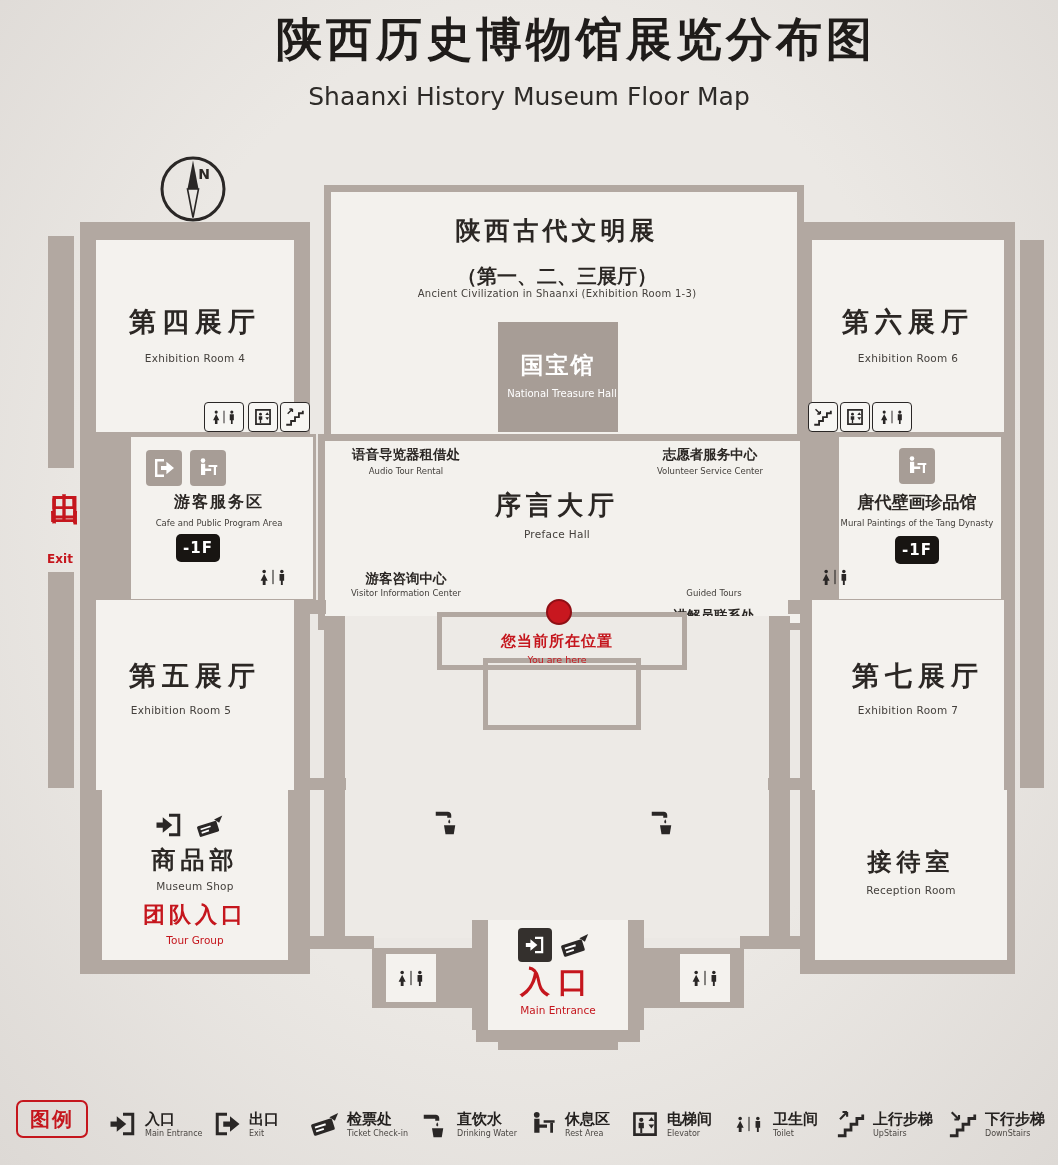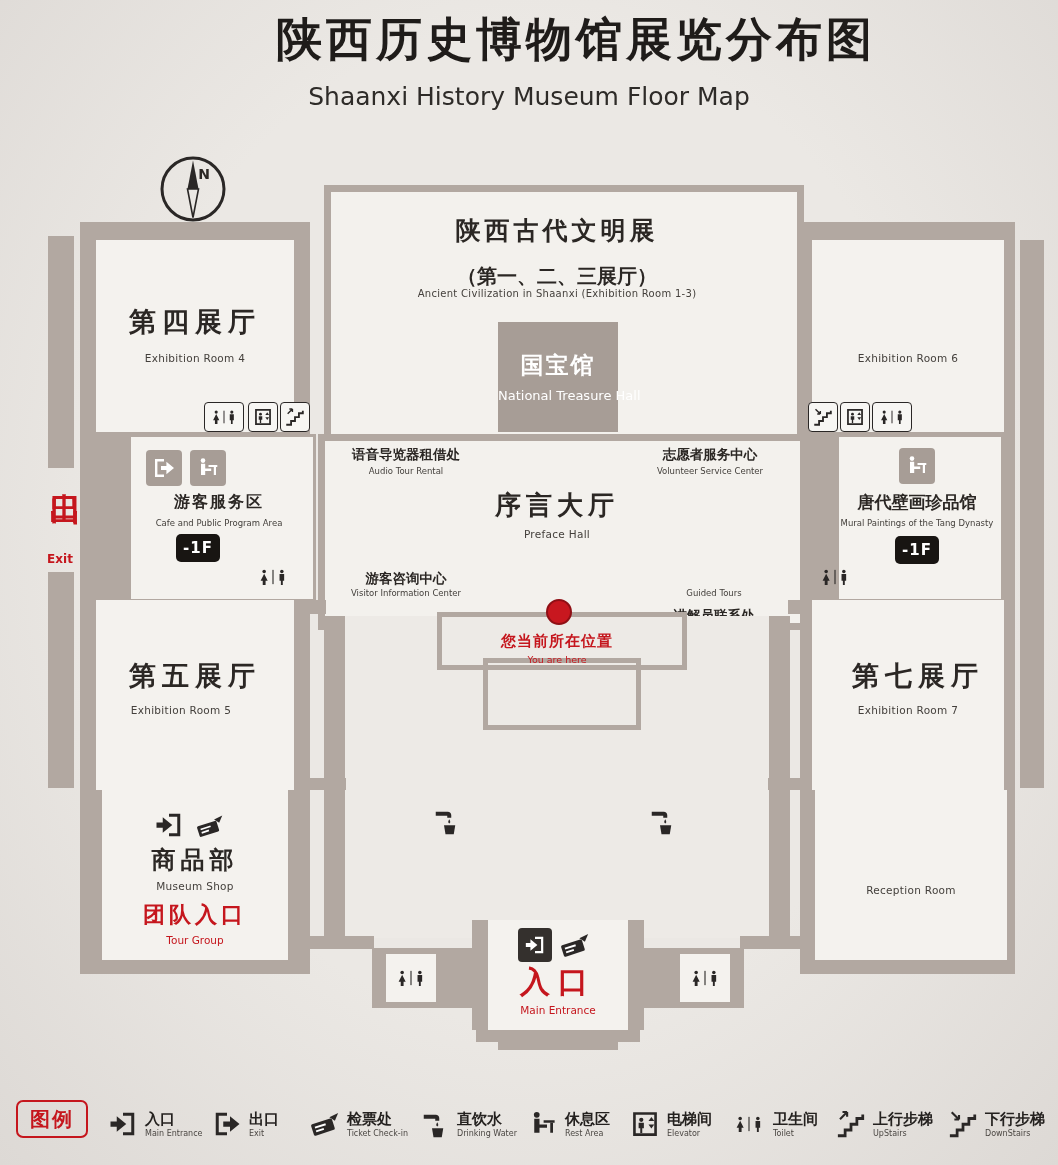--- a/index.html
+++ b/index.html
@@ -172,21 +172,21 @@
   <div class="t red" style="left:102px;top:902px;width:186px;font-size:22px;font-weight:700;letter-spacing:4px;">团队入口</div>
   <div class="t red" style="left:102px;top:934px;width:186px;font-size:10.5px;">Tour Group</div>
 
   <div class="abs wallbox" style="left:324px;top:185px;width:466px;height:252px;"></div>
   <div class="t zh-big" style="left:324px;top:216px;width:466px;">陕西古代文明展</div>
   <div class="t" style="left:324px;top:252px;width:466px;font-size:20px;font-weight:700;margin-top:12px;">（第一、二、三展厅）</div>
   <div class="t en-sub" style="left:324px;top:288px;width:466px;font-size:10px;">Ancient Civilization in Shaanxi (Exhibition Room 1-3)</div>
 
   <div class="abs" style="left:498px;top:322px;width:120px;height:110px;background:#a79d96;"></div>
   <div class="t white" style="left:498px;top:352px;width:120px;font-size:23px;font-weight:700;letter-spacing:2px;">国宝馆</div>
-  <div class="t white" style="left:498px;top:388px;width:128px;font-size:13px;">National Treasure Hall</div>
+  <div class="t white" style="left:498px;top:388px;width:128px;font-size:10px;">National Treasure Hall</div>
 
   <div class="abs wallbox" style="left:318px;top:434px;width:478px;height:182px;"></div>
   <div class="t zh-sm" style="left:326px;top:446px;width:160px;">语音导览器租借处</div>
   <div class="t en-tiny" style="left:326px;top:466px;width:160px;">Audio Tour Rental</div>
   <div class="t zh-sm" style="left:630px;top:446px;width:160px;">志愿者服务中心</div>
   <div class="t en-tiny" style="left:630px;top:466px;width:160px;">Volunteer Service Center</div>
   <div class="t" style="left:318px;top:490px;width:478px;font-size:26px;font-weight:700;letter-spacing:5px;">序言大厅</div>
   <div class="t en-sub" style="left:318px;top:528px;width:478px;">Preface Hall</div>
   <div class="t zh-sm" style="left:326px;top:570px;width:160px;">游客咨询中心</div>
   <div class="t en-tiny" style="left:326px;top:588px;width:160px;">Visitor Information Center</div>
@@ -240,20 +240,21 @@
       <use href="#sym-ticket"></use>
     </svg>
   <div class="t red" style="left:488px;top:964px;width:140px;font-size:30px;font-weight:700;letter-spacing:8px;">入口</div>
   <div class="t red" style="left:468px;top:1004px;width:180px;font-size:10.5px;">Main Entrance</div>
   <div class="abs taupe" style="left:476px;top:1030px;width:164px;height:12px;"></div>
   <div class="abs taupe" style="left:498px;top:1042px;width:120px;height:8px;"></div>
 
   <div class="abs taupe" style="left:800px;top:222px;width:215px;height:752px;"></div>
   <div class="abs taupe" style="left:1020px;top:240px;width:24px;height:548px;"></div>
   <div class="abs room" style="left:812px;top:240px;width:192px;height:192px;"></div>
+  <div class="t zh-room" style="left:812px;top:306px;width:192px;">第六展厅</div>
   <div class="t en-sub" style="left:812px;top:352px;width:192px;">Exhibition Room 6</div>
 
   <div class="icbox whitebg" style="left:808px;top:402px;width:28px;height:28px;">
       <svg class="ic" width="20" height="20">
         <use href="#sym-stairs-down"></use>
       </svg>
     </div>
   <div class="icbox whitebg" style="left:840px;top:402px;width:28px;height:28px;">
       <svg class="ic" width="20" height="20">
         <use href="#sym-elevator"></use>
@@ -276,20 +277,21 @@
   <div class="abs badge" style="left:895px;top:536px;width:44px;height:28px;">-1F</div>
   <svg class="abs ic icdark" style="left:818px;top:568px;" width="34" height="18">
       <use href="#sym-toilet"></use>
     </svg>
 
   <div class="abs room" style="left:812px;top:600px;width:192px;height:190px;"></div>
   <div class="t zh-room" style="left:812px;top:660px;width:212px;">第七展厅</div>
   <div class="t en-sub" style="left:812px;top:704px;width:192px;">Exhibition Room 7</div>
 
   <div class="abs room" style="left:815px;top:790px;width:192px;height:170px;"></div>
+  <div class="t" style="left:815px;top:848px;width:192px;font-size:24px;font-weight:700;letter-spacing:5px;">接待室</div>
   <div class="t en-sub" style="left:815px;top:884px;width:192px;">Reception Room</div>
 
   <div class="legend-title-box" style="left:16px;top:1100px;width:68px;height:34px;">图例</div>
   <div class="t red" style="left:8px;top:1181px;width:84px;font-size:12px;margin-top:36px;">Legend</div>
 
   <div class="legend-item" style="left:108px;top:1102px;">
     <svg class="ic icdark" width="30" height="30">
         <use href="#sym-enter"></use>
       </svg>
     <div>

